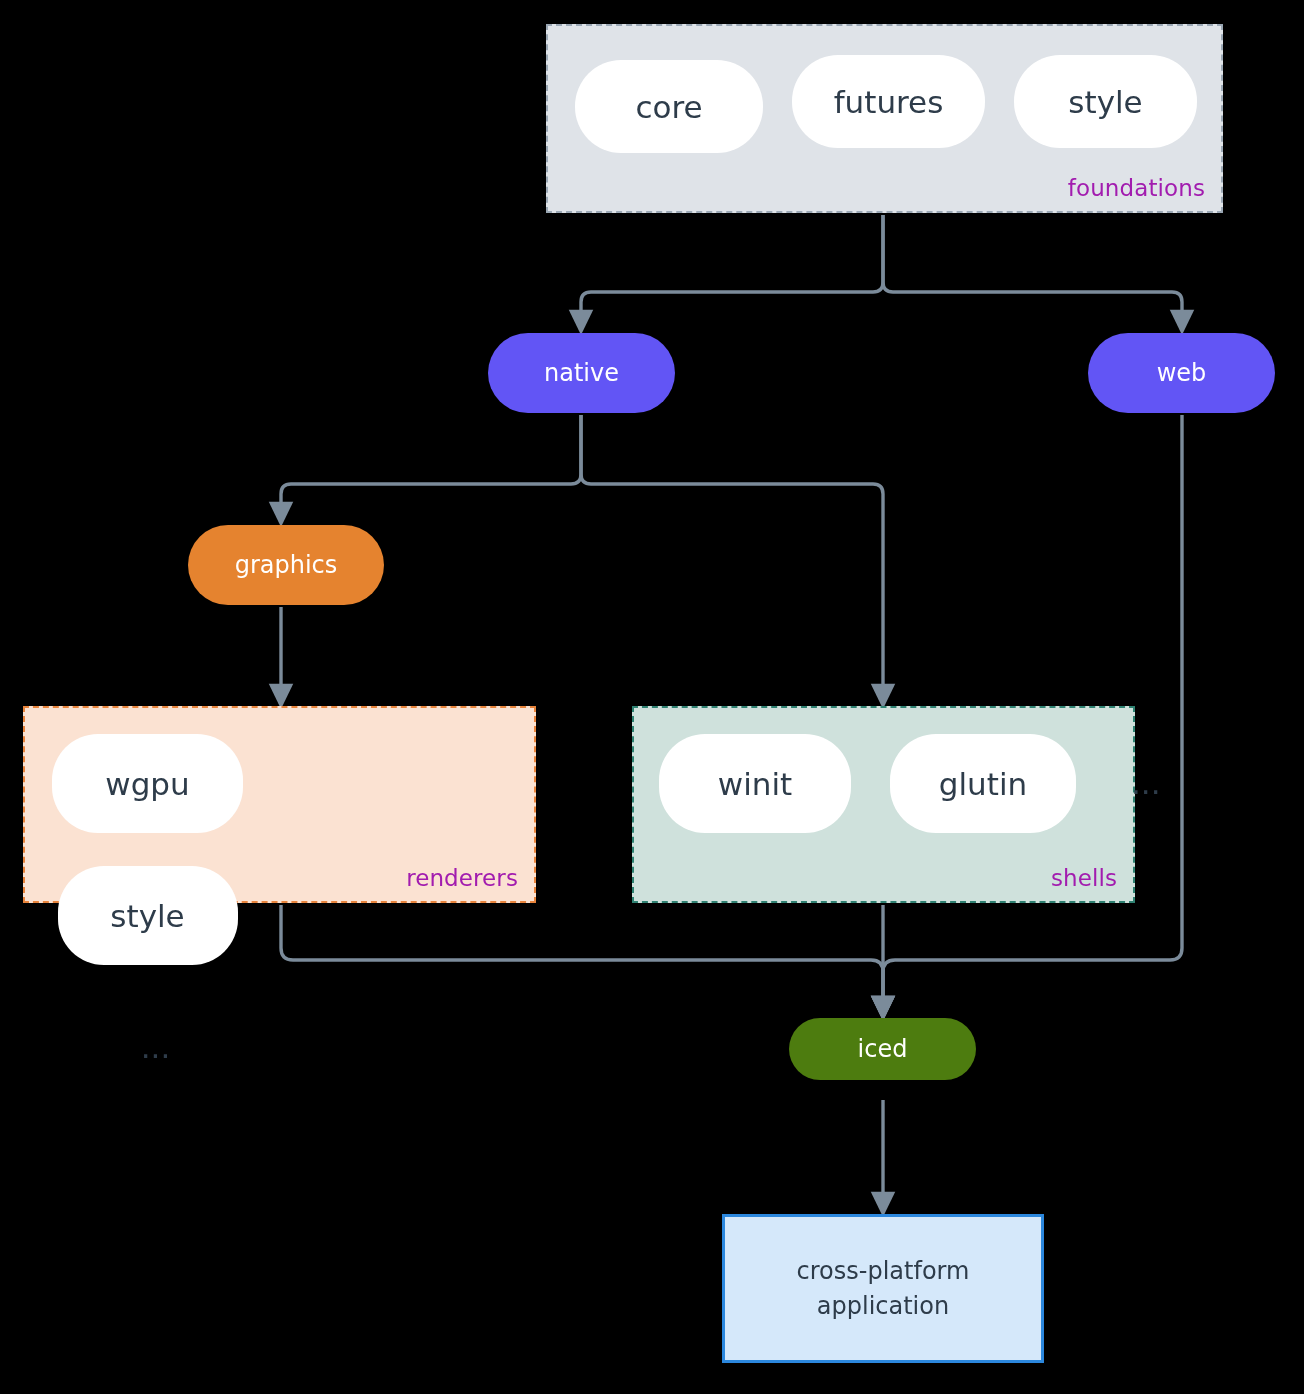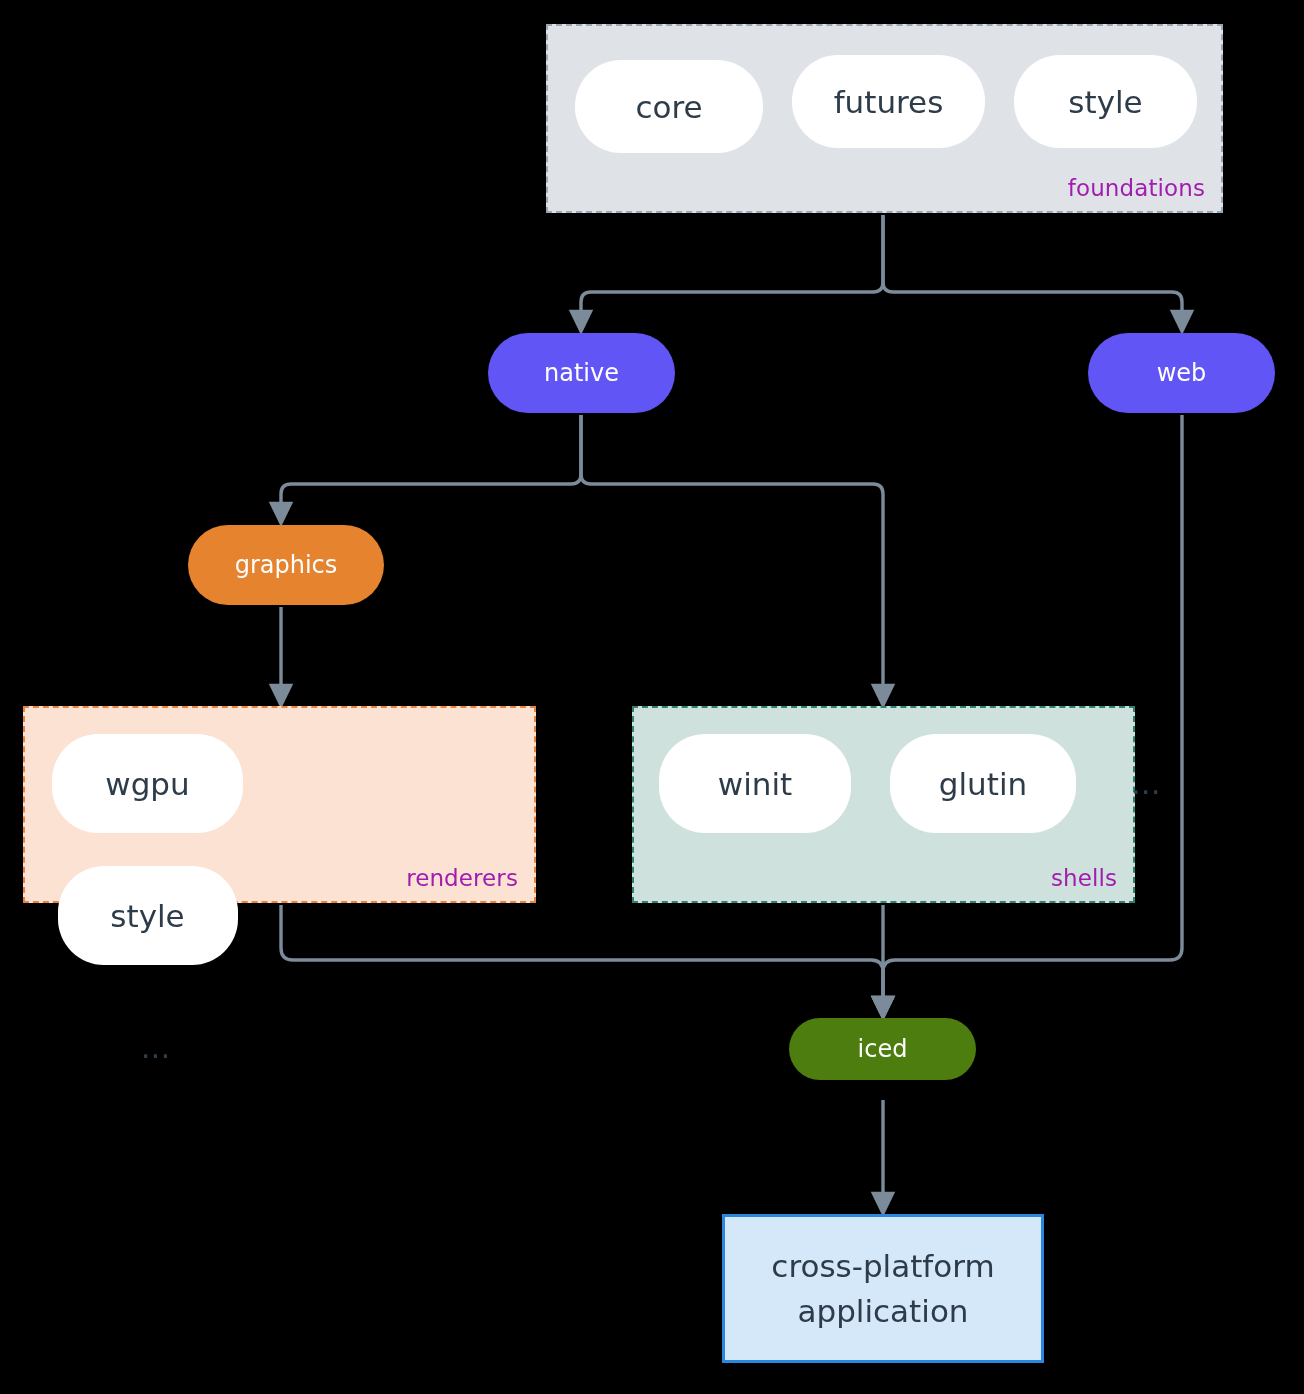--- a/index.html
+++ b/index.html
@@ -162,21 +162,21 @@
     width: 322px;
     height: 149px;
     background: #d5e8fa;
     border: 3px solid #2b87dd;
     box-sizing: border-box;
     display: flex;
     flex-direction: column;
     align-items: center;
     justify-content: center;
     color: #2e3c4a;
-    font-size: 31px;
+    font-size: 24px;
     line-height: 1.45;
     text-align: center;
   }
 </style>
 </head>
 <body>
 
 <div id="canvas">
 
   <svg class="edges" viewBox="0 0 1304 1394">

